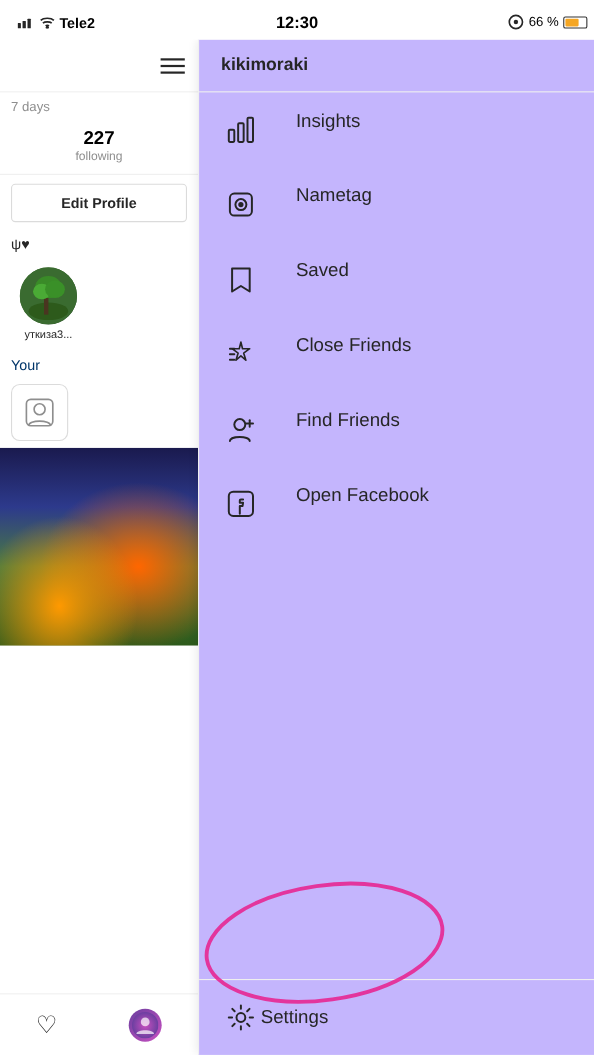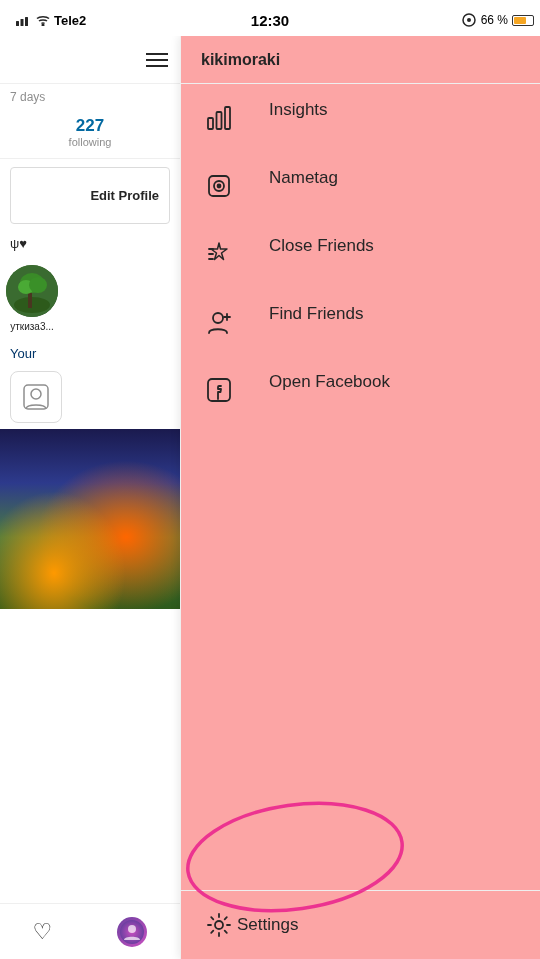--- a/index.html
+++ b/index.html
@@ -113,58 +113,58 @@
       border-bottom: 1px solid #efefef;
     }
     .stat-item {
       display: flex;
       flex-direction: column;
       align-items: center;
     }
     .stat-number {
       font-size: 17px;
       font-weight: 600;
-      color: #0369a1;
+      color: #000000;
     }
     .stat-label {
       font-size: 11px;
       color: #8e8e8e;
     }
     .days-label {
       font-size: 12px;
       color: #8e8e8e;
       padding: 6px 10px 2px;
     }
 
     
     .edit-profile-btn {
       margin: 8px 10px;
       border: 1px solid #dbdbdb;
       border-radius: 4px;
-      padding: 20px 10px;
+      padding: 9px 10px;
       font-size: 13px;
       font-weight: 600;
       color: #262626;
       background: #fff;
-      text-align: right;
+      text-align: center;
       cursor: pointer;
     }
 
     
     .username-partial {
       padding: 4px 10px;
       font-size: 13px;
       color: #262626;
     }
 
     
     .story-highlights {
       display: flex;
       gap: 8px;
-      padding: 10px 6px;
+      padding: 10px 18px;
       overflow: hidden;
     }
     .story-circle {
       display: flex;
       flex-direction: column;
       align-items: center;
       gap: 4px;
     }
     .story-avatar {
       width: 52px;
@@ -250,21 +250,21 @@
       display: flex;
       align-items: center;
       justify-content: center;
       color: #fff;
       font-size: 12px;
     }
 
     
     .right-panel {
       flex: 1;
-      background: #fca5a5;
+      background: #c4b5fd;
       border-left: 1px solid #efefef;
       display: flex;
       flex-direction: column;
       height: 100%;
       position: relative;
       box-shadow: -2px 0 8px rgba(0,0,0,0.08);
     }
 
     
     .menu-header {
@@ -480,20 +480,28 @@
         <div class="menu-item-icon">
           <svg viewBox="0 0 28 28">
             <rect x="4" y="4" width="20" height="20" rx="4" stroke="#262626" stroke-width="1.8" fill="none"></rect>
             <circle cx="14" cy="14" r="5" stroke="#262626" stroke-width="1.8" fill="none"></circle>
             <circle cx="14" cy="14" r="1.5" fill="#262626"></circle>
           </svg>
         </div>
         <span class="menu-item-label">Nametag</span>
       </div>
 
+      <div class="menu-item">
+        <div class="menu-item-icon">
+          <svg viewBox="0 0 28 28">
+            <path d="M6 4h16v21l-8-5-8 5V4z" stroke="#262626" stroke-width="1.8" fill="none" stroke-linejoin="round"></path>
+          </svg>
+        </div>
+        <span class="menu-item-label">Saved</span>
+      </div>
 
       <div class="menu-item">
         <div class="menu-item-icon">
           <svg viewBox="0 0 28 28">
             <polygon points="14,3 15.5,9 22,9 16.5,13 18.5,19.5 14,15.5 9.5,19.5 11.5,13 6,9 12.5,9" stroke="#262626" stroke-width="1.5" fill="none" stroke-linejoin="round"></polygon>
             <line x1="4" y1="14" x2="8" y2="14" stroke="#262626" stroke-width="1.8"></line>
             <line x1="4" y1="19" x2="8" y2="19" stroke="#262626" stroke-width="1.8"></line>
             <line x1="4" y1="9" x2="8" y2="9" stroke="#262626" stroke-width="1.8"></line>
           </svg>
         </div>

